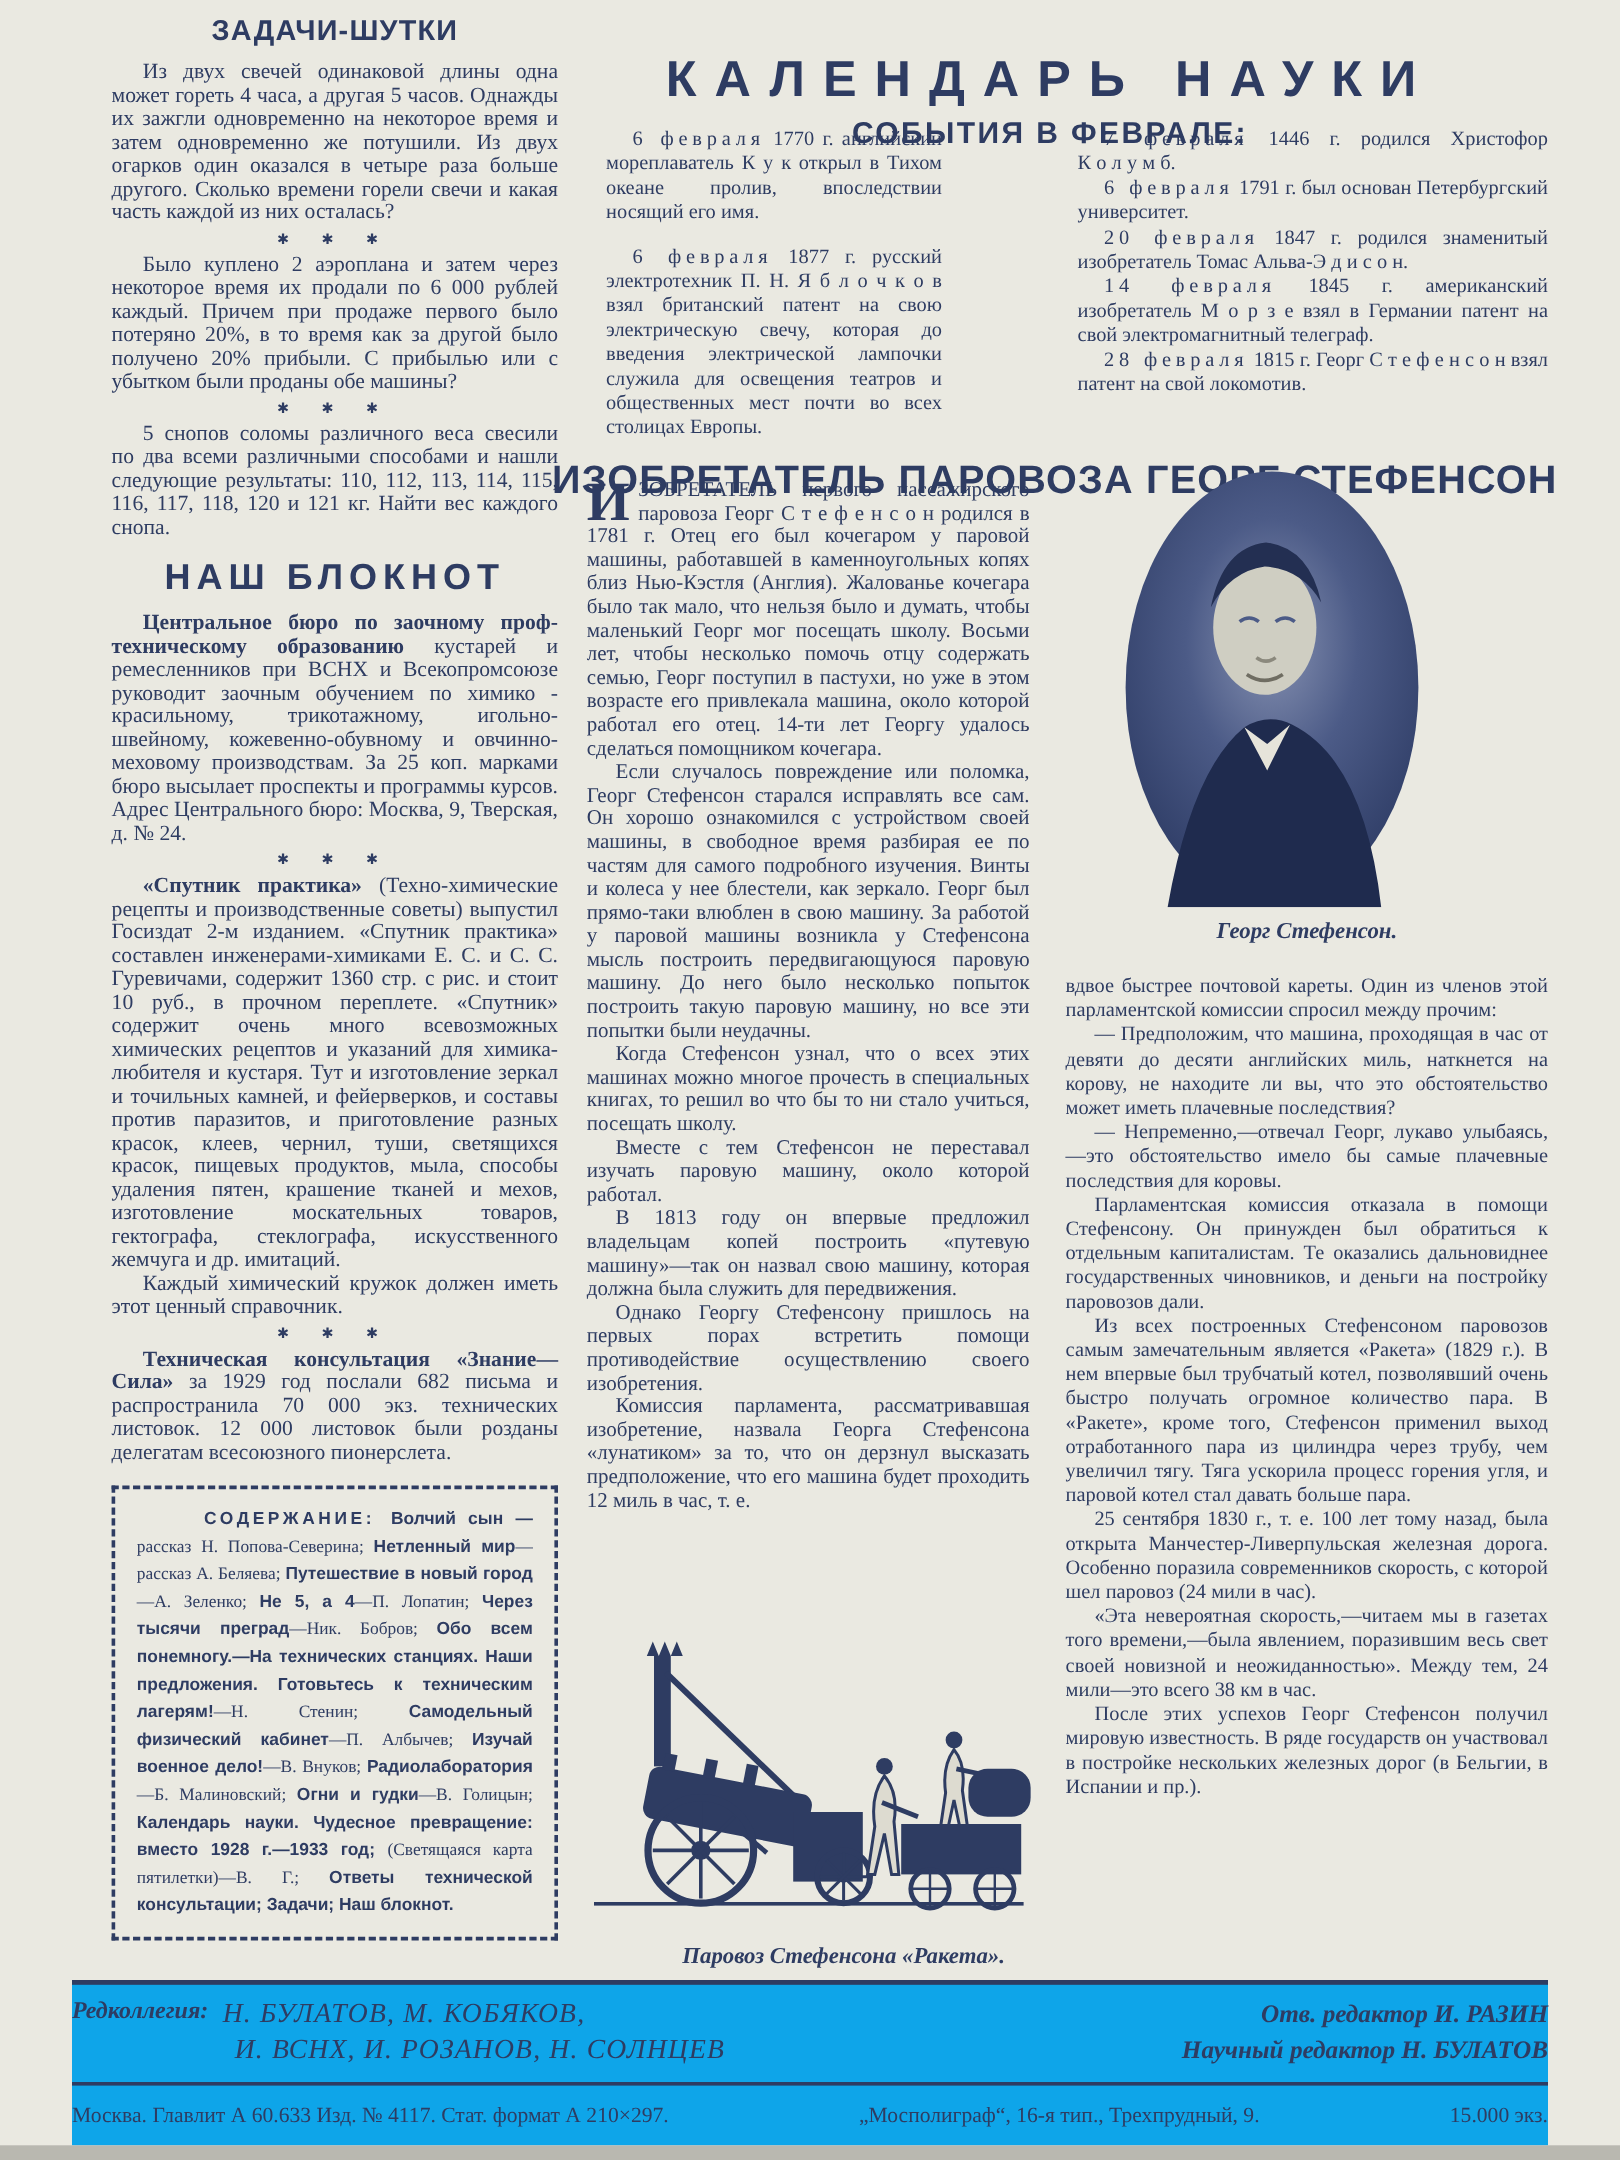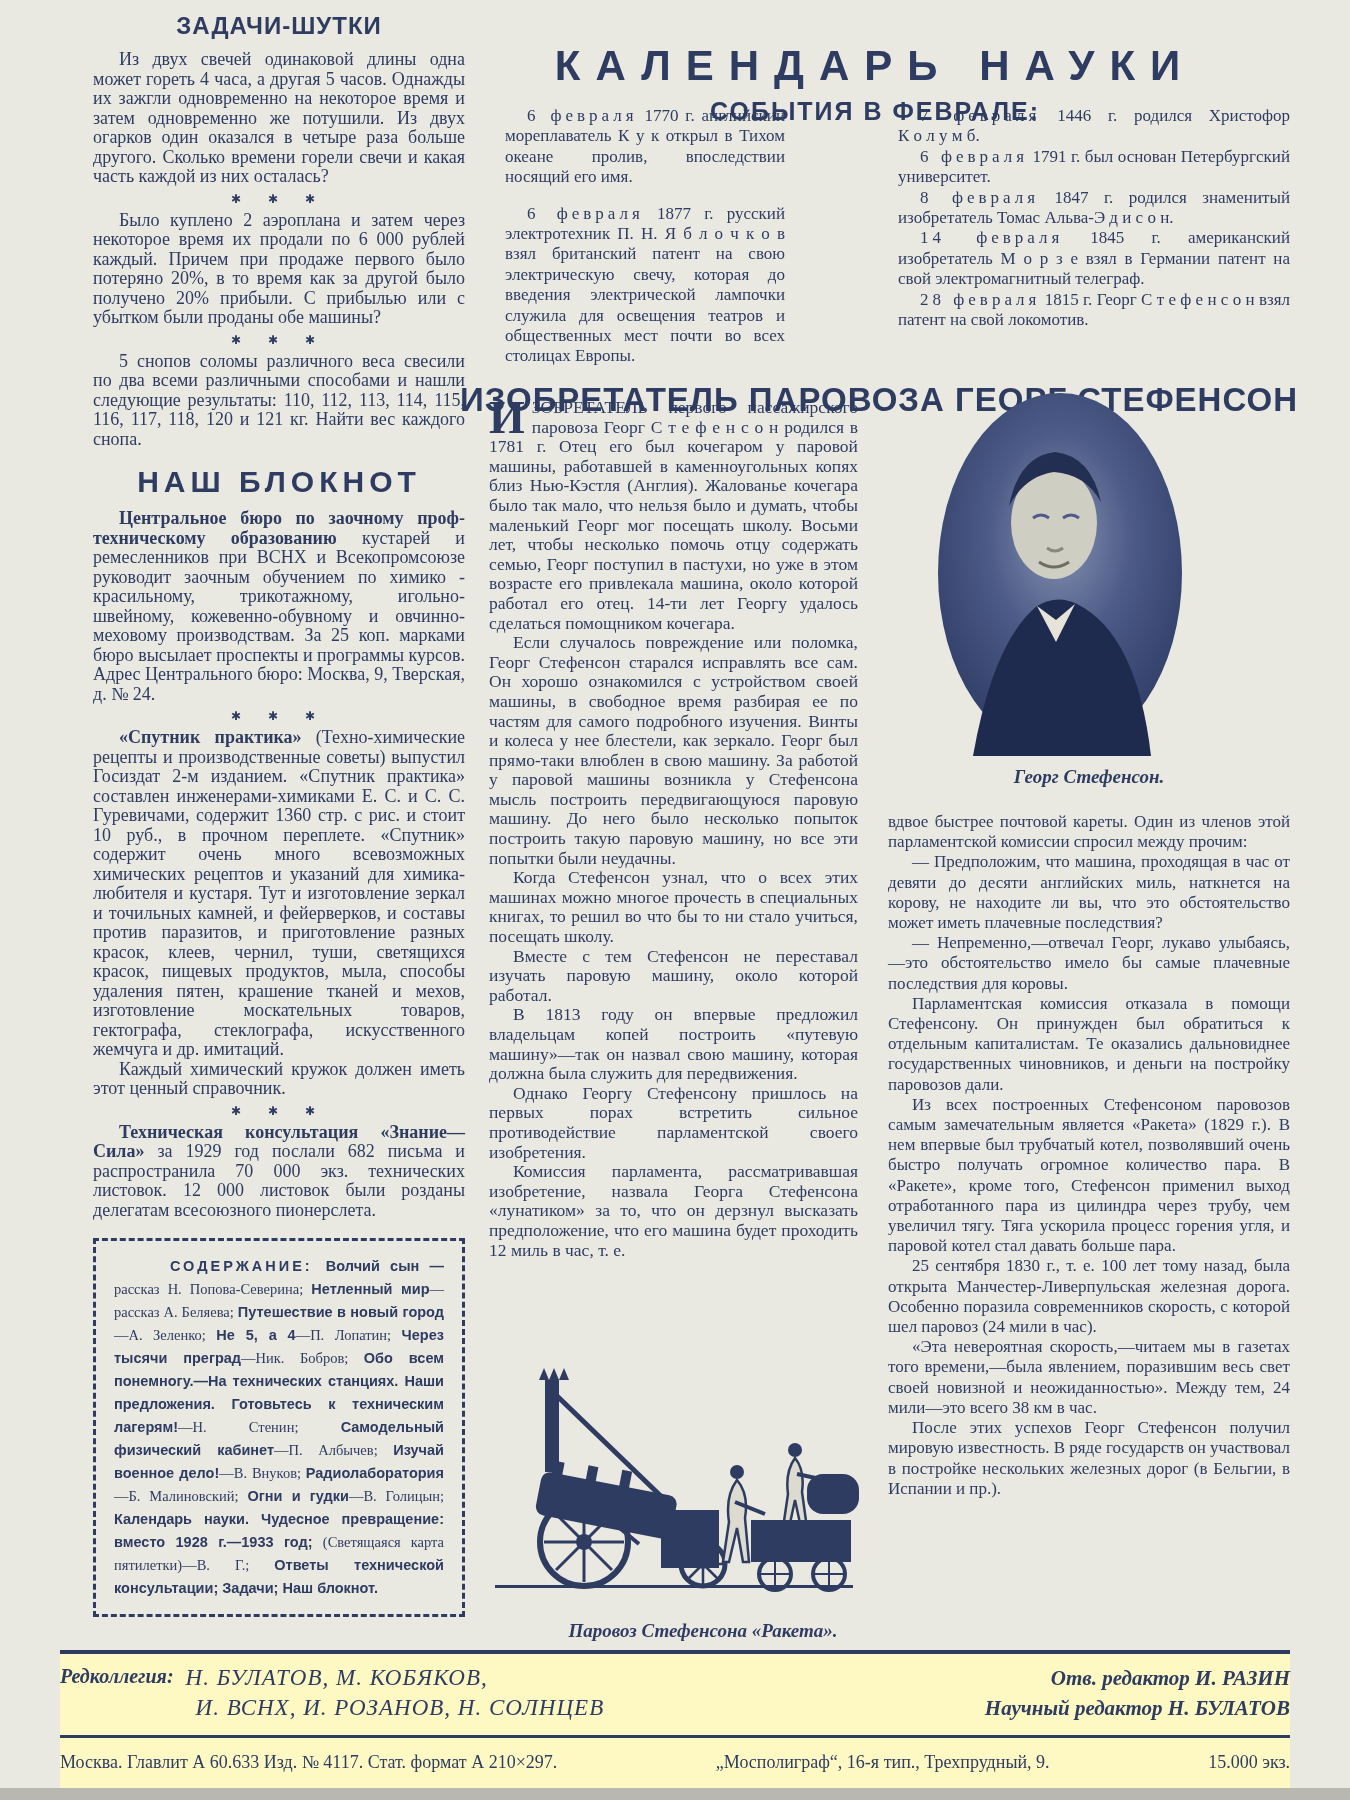--- a/index.html
+++ b/index.html
@@ -39,21 +39,21 @@
   .art-c2 p{font-size:17px;line-height:20.2px;}
   .art p.np{text-indent:0;}
   .dropcap{float:left;font-size:46px;line-height:36px;font-weight:bold;margin:2px 7px 0 0;}
   .portrait{position:absolute;left:935px;top:390px;width:250px;height:366px;}
   .portrait-cap{position:absolute;left:888px;top:766px;width:402px;text-align:center;
                 font-style:italic;font-weight:bold;font-size:19px;}
   .loco{position:absolute;left:489px;top:1352px;width:370px;height:260px;}
   .loco-cap{position:absolute;left:518px;top:1620px;width:370px;text-align:center;
             font-style:italic;font-weight:bold;font-size:19px;}
   
-  .footer{position:absolute;left:60px;right:60px;top:1650px;bottom:0;background:#fef9c3;}
+  .footer{position:absolute;left:60px;right:60px;top:1650px;bottom:0;background:#0ea5e9;}
   .f-rule1{height:4px;background:#2e3c62;}
   .f-row{display:flex;justify-content:space-between;margin-top:9px;}
   .f-left{display:flex;gap:12px;}
   .f-label{font-style:italic;font-weight:bold;font-size:20px;padding-top:2px;}
   .f-names{font-style:italic;font-size:23px;line-height:30px;letter-spacing:1px;}
   .f-n2{margin-left:10px;}
   .f-right{text-align:right;font-style:italic;font-weight:bold;font-size:21px;line-height:30px;}
   .f-rule2{height:3px;background:#2e3c62;margin-top:12px;}
   .f-imprint{display:flex;justify-content:space-between;margin-top:14px;font-size:18px;}
 </style>
@@ -86,34 +86,34 @@
   <h1 class="cal-title">КАЛЕНДАРЬ НАУКИ</h1>
   <h3 class="cal-sub">СОБЫТИЯ В ФЕВРАЛЕ:</h3>
 
   <div class="ev-left">
     <p class="ev"><span class="date">6 февраля</span><span> 1770 г. английский мореплаватель К&nbsp;у&nbsp;к открыл в Тихом океане пролив, впоследствии носящий его имя.</span></p>
     <p class="ev"><span class="date">6 февраля</span><span> 1877 г. русский электротехник П. Н. Я&nbsp;б&nbsp;л&nbsp;о&nbsp;ч&nbsp;к&nbsp;о&nbsp;в взял британский патент на свою электрическую свечу, которая до введения электрической лампочки служила для освещения театров и общественных мест почти во всех столицах Европы.</span></p>
   </div>
   <div class="ev-right">
     <p class="ev"><span class="date">7 февраля</span><span> 1446 г. родился Христофор К&nbsp;о&nbsp;л&nbsp;у&nbsp;м&nbsp;б.</span></p>
     <p class="ev"><span class="date">6 февраля</span><span> 1791 г. был основан Петербургский университет.</span></p>
-    <p class="ev"><span class="date">8 февраля</span><span> 1847 г. родился знаменитый изобретатель Томас Альва-Э&nbsp;д&nbsp;и&nbsp;с&nbsp;о&nbsp;н.</span></p>
+    <p class="ev"><span class="date">20 февраля</span><span> 1847 г. родился знаменитый изобретатель Томас Альва-Э&nbsp;д&nbsp;и&nbsp;с&nbsp;о&nbsp;н.</span></p>
     <p class="ev"><span class="date">14 февраля</span><span> 1845 г. американский изобретатель М&nbsp;о&nbsp;р&nbsp;з&nbsp;е взял в Германии патент на свой электромагнитный телеграф.</span></p>
     <p class="ev"><span class="date">28 февраля</span><span> 1815 г. Георг С&nbsp;т&nbsp;е&nbsp;ф&nbsp;е&nbsp;н&nbsp;с&nbsp;о&nbsp;н взял патент на свой локомотив.</span></p>
   </div>
 
   <h2 class="art-title">ИЗОБРЕТАТЕЛЬ ПАРОВОЗА ГЕОРГ СТЕФЕНСОН</h2>
 
   <div class="art art-c1">
     <p class="np"><span class="dropcap">И</span><span>ЗОБРЕТАТЕЛЬ первого пассажирского паровоза Георг С&nbsp;т&nbsp;е&nbsp;ф&nbsp;е&nbsp;н&nbsp;с&nbsp;о&nbsp;н родился в 1781 г. Отец его был кочегаром у паровой машины, работавшей в каменноугольных копях близ Нью-Кэстля (Англия). Жалованье кочегара было так мало, что нельзя было и думать, чтобы маленький Георг мог посещать школу. Восьми лет, чтобы несколько помочь отцу содержать семью, Георг поступил в пастухи, но уже в этом возрасте его привлекала машина, около которой работал его отец. 14-ти лет Георгу удалось сделаться помощником кочегара.</span></p>
     <p>Если случалось повреждение или поломка, Георг Стефенсон старался исправлять все сам. Он хорошо ознакомился с устройством своей машины, в свободное время разбирая ее по частям для самого подробного изучения. Винты и колеса у нее блестели, как зеркало. Георг был прямо-таки влюблен в свою машину. За работой у паровой машины возникла у Стефенсона мысль построить передвигающуюся паровую машину. До него было несколько попыток построить такую паровую машину, но все эти попытки были неудачны.</p>
     <p>Когда Стефенсон узнал, что о всех этих машинах можно многое прочесть в специальных книгах, то решил во что бы то ни стало учиться, посещать школу.</p>
     <p>Вместе с тем Стефенсон не переставал изучать паровую машину, около которой работал.</p>
     <p>В 1813 году он впервые предложил владельцам копей построить «путевую машину»—так он назвал свою машину, которая должна была служить для передвижения.</p>
-    <p>Однако Георгу Стефенсону пришлось на первых порах встретить сильное противодействие парламентской своего изобретения.</p>
+    <p>Однако Георгу Стефенсону пришлось на первых порах встретить помощи противодействие осуществлению своего изобретения.</p>
     <p>Комиссия парламента, рассматривавшая изобретение, назвала Георга Стефенсона «лунатиком» за то, что он дерзнул высказать предположение, что его машина будет проходить 12 миль в час, т. е.</p>
   </div>
 
   <div class="portrait">
     <svg width="250" height="366" viewBox="0 0 250 366" xmlns="http://www.w3.org/2000/svg">
       <defs>
         <radialGradient id="pg" cx="50%" cy="40%" r="65%">
           <stop offset="0%" stop-color="#8792b2"></stop>
           <stop offset="45%" stop-color="#4c5b87"></stop>
           <stop offset="100%" stop-color="#2c3a63"></stop>

